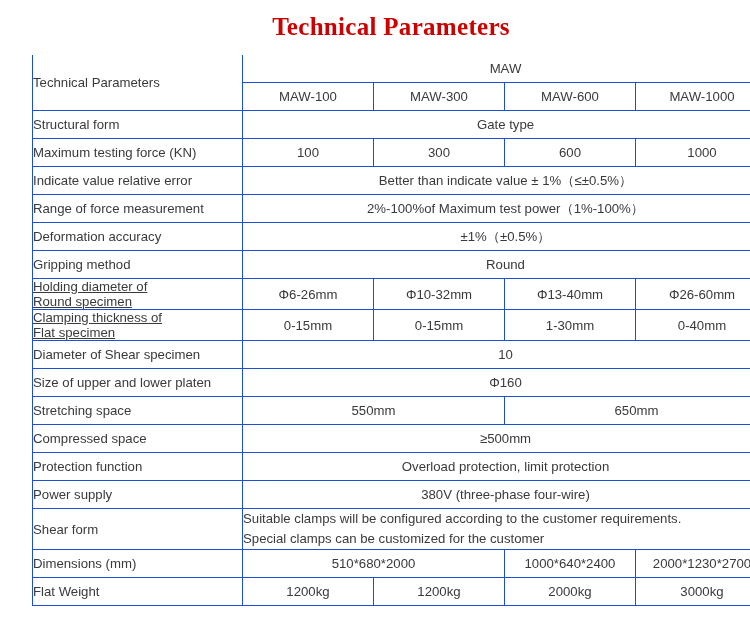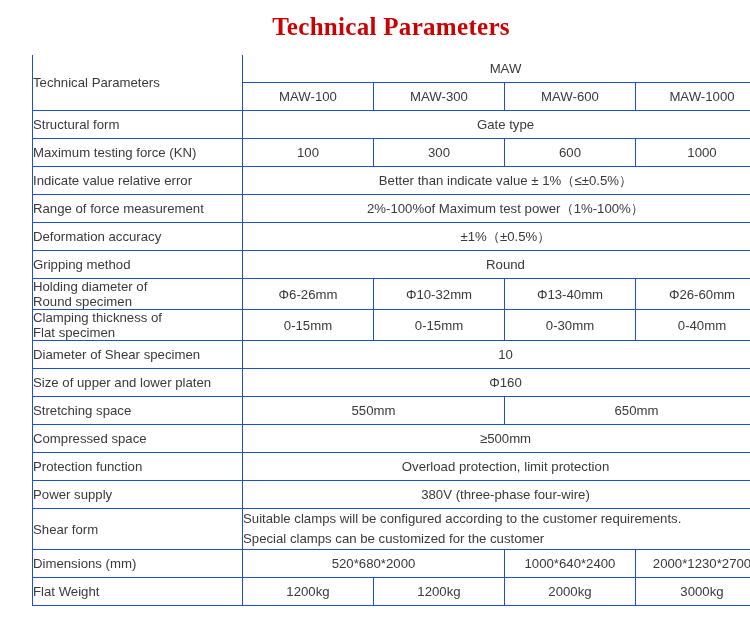--- a/index.html
+++ b/index.html
@@ -54,20 +54,21 @@
   td.val {
     text-align: center;
   }
   td.last {
     border-right: none;
   }
   .two-line {
     line-height: 15px;
     padding-top: 1px;
     padding-bottom: 1px;
+    text-decoration: underline;
   }
   .clampcell {
     text-align: left;
     padding-left: 8px;
     line-height: 20px;
     padding-top: 4px;
     padding-bottom: 4px;
   }
   tr.head-top td {
     border-top: none;
@@ -133,21 +134,21 @@
           <td class="label two-line">Holding diameter of<br>Round specimen</td>
           <td class="val">Φ6-26mm</td>
           <td class="val">Φ10-32mm</td>
           <td class="val">Φ13-40mm</td>
           <td class="val last">Φ26-60mm</td>
         </tr>
         <tr>
           <td class="label two-line">Clamping thickness of<br>Flat specimen</td>
           <td class="val">0-15mm</td>
           <td class="val">0-15mm</td>
-          <td class="val">0-30mm</td>
+          <td class="val">1-30mm</td>
           <td class="val last">0-40mm</td>
         </tr>
         <tr>
           <td class="label">Diameter of Shear specimen</td>
           <td class="val last" colspan="4">10</td>
         </tr>
         <tr>
           <td class="label">Size of upper and lower platen</td>
           <td class="val last" colspan="4">Φ160</td>
         </tr>
@@ -167,21 +168,21 @@
         <tr>
           <td class="label">Power supply</td>
           <td class="val last" colspan="4">380V (three-phase four-wire)</td>
         </tr>
         <tr>
           <td class="label">Shear form</td>
           <td class="clampcell last" colspan="4">Suitable clamps will be configured according to the customer requirements.<br>Special clamps can be customized for the customer</td>
         </tr>
         <tr>
           <td class="label">Dimensions (mm)</td>
-          <td class="val" colspan="2">520*680*2000</td>
+          <td class="val" colspan="2">510*680*2000</td>
           <td class="val">1000*640*2400</td>
           <td class="val last">2000*1230*2700</td>
         </tr>
         <tr>
           <td class="label">Flat Weight</td>
           <td class="val">1200kg</td>
           <td class="val">1200kg</td>
           <td class="val">2000kg</td>
           <td class="val last">3000kg</td>
         </tr>

